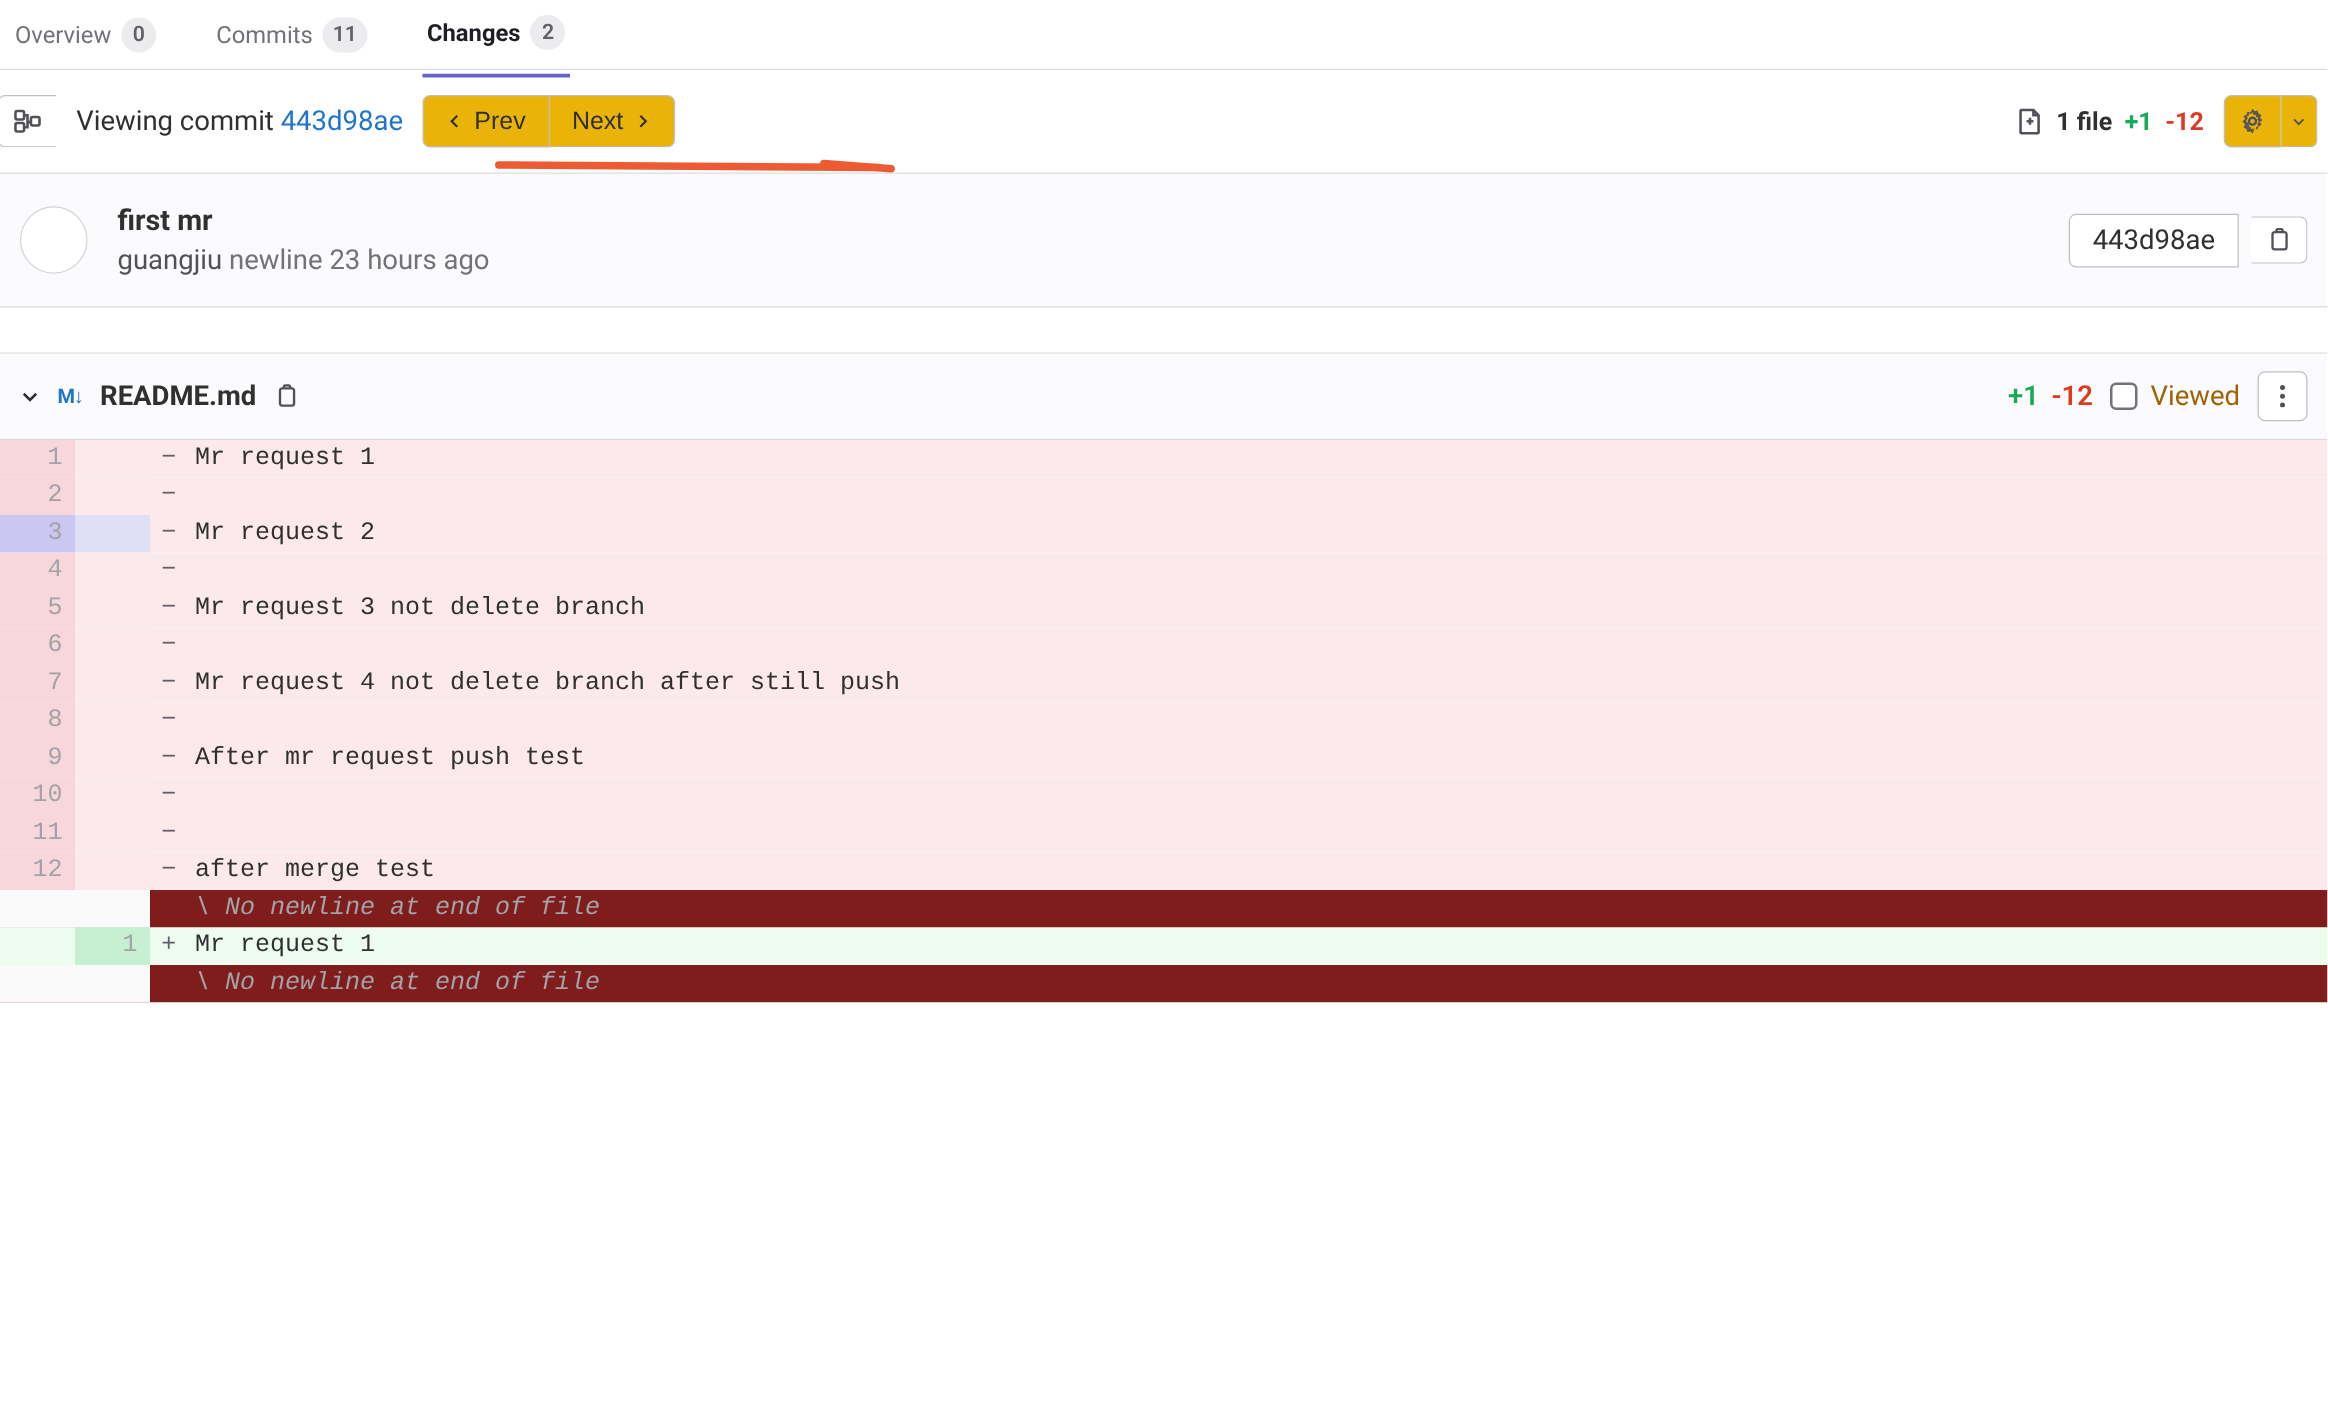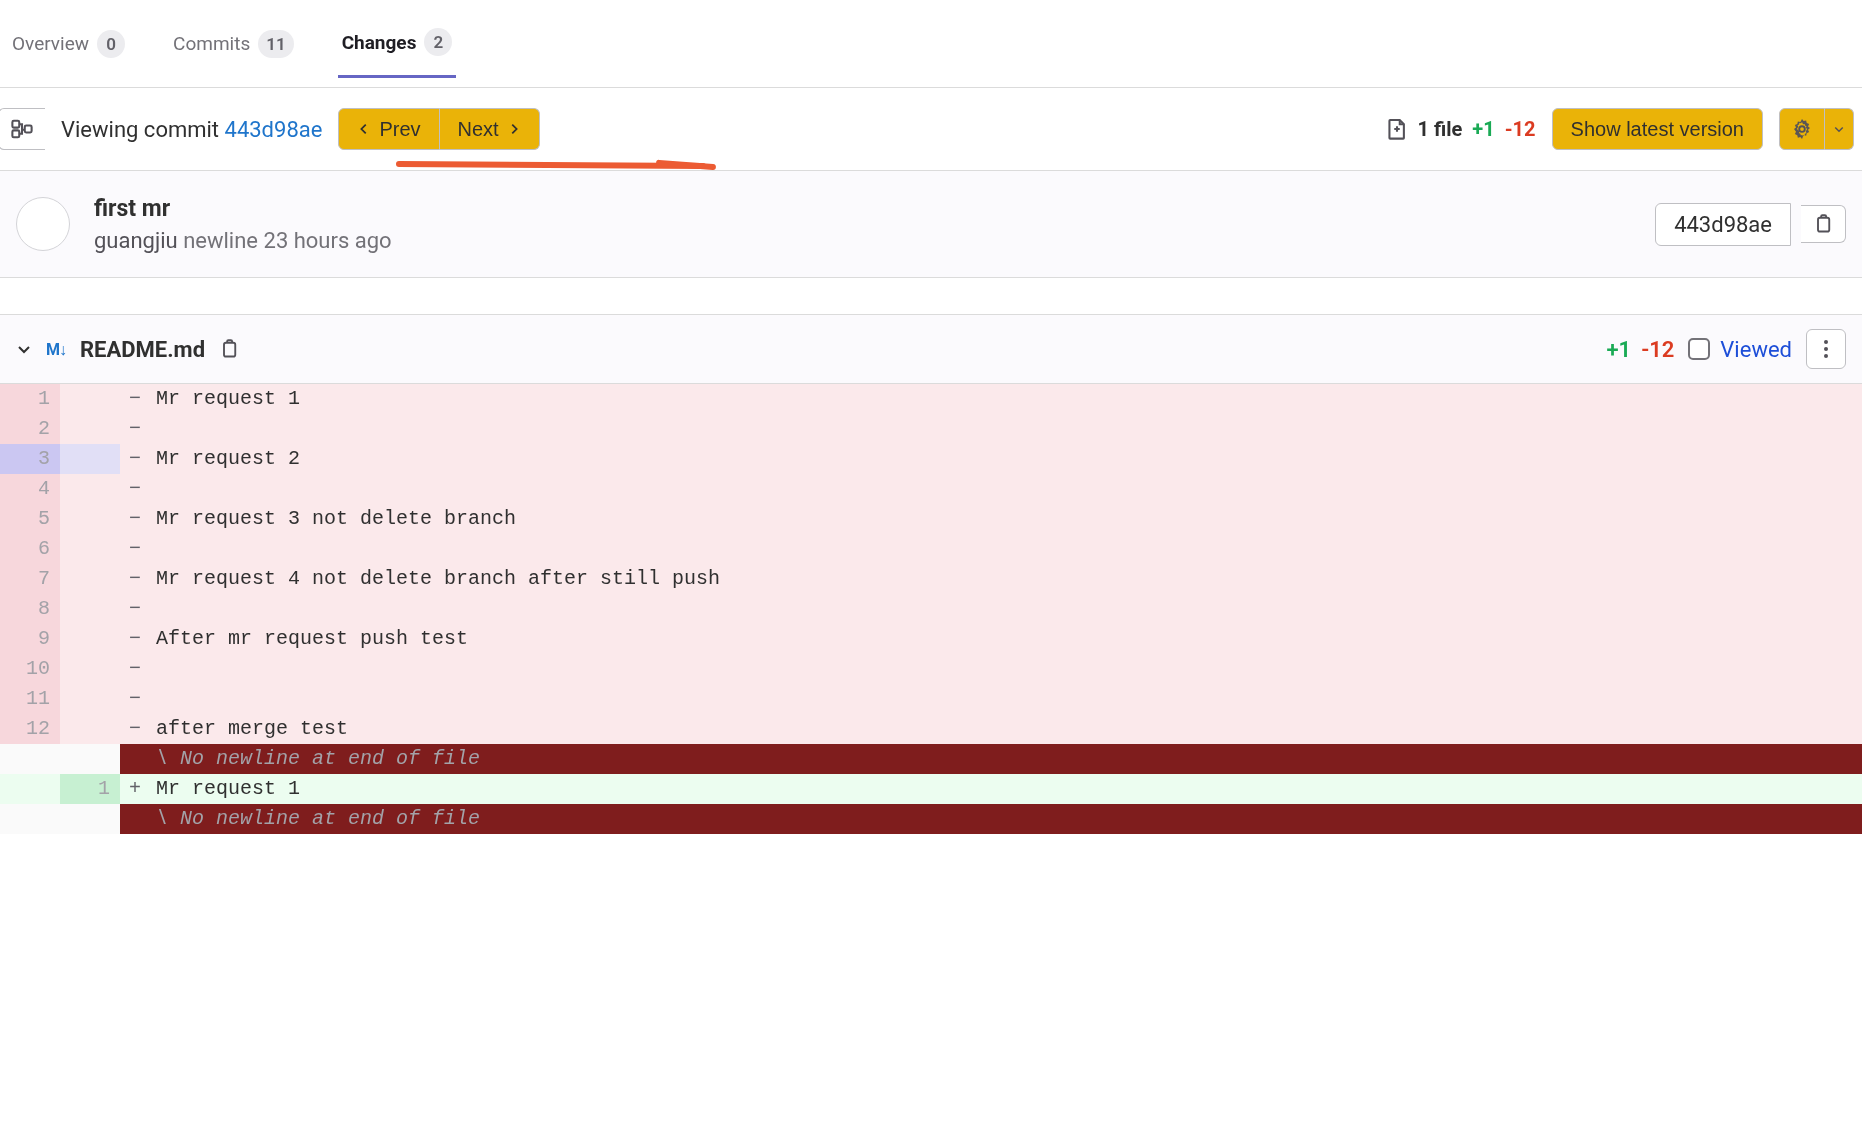--- a/index.html
+++ b/index.html
@@ -1,20 +1,20 @@
 <!DOCTYPE html>
 <html><head>
 <meta charset="utf-8">
 <style>
   * { box-sizing: border-box; margin: 0; padding: 0; }
   html, body { width: 1862px; font-family: -apple-system, BlinkMacSystemFont, "Segoe UI", Roboto, Helvetica, Arial, sans-serif; color: #303030; background: #fff; }
   body { font-size: 19px; }
 
   
-  .tabs { display: flex; align-items: center; gap: 40px; padding: 0 0 0 8px; border-bottom: 1px solid #dbdbdb; height: 88px; }
+  .tabs { display: flex; align-items: center; gap: 40px; padding: 0 0 0 8px; border-bottom: 1px solid #dbdbdb; height: 56px; }
   .tab { display: flex; align-items: center; gap: 8px; padding: 0 4px; height: 68px; color: #737278; cursor: pointer; }
   .tab.active { color: #1f1e24; font-weight: 700; border-bottom: 3px solid #6666c4; }
   .badge { display: inline-flex; align-items: center; justify-content: center; min-width: 28px; height: 28px; padding: 0 8px; border-radius: 14px; background: #ececef; color: #626168; font-size: 17px; font-weight: 600; }
 
   
   .actionbar { display: flex; align-items: center; gap: 16px; padding: 20px 8px 20px 0; border-bottom: 1px solid #dbdbdb; position: relative; }
   .icon-btn { display: inline-flex; align-items: center; justify-content: center; border: 1px solid #bfbfc3; border-radius: 6px; background: #fff; height: 42px; padding: 0 12px; color: #535158; cursor: pointer; }
   .icon-btn.compare { border-radius: 6px 0 0 6px; border-right: none; margin-left: -2px; }
   .viewing { font-size: 22px; color: #303030; }
   .viewing .sha { color: #1f75cb; }
@@ -47,21 +47,21 @@
   
   .file-wrap { margin-top: 36px; border-top:1px solid #dbdbdb; }
   .file-bar { display:flex; align-items:center; gap:14px; padding: 14px 16px; border-bottom:1px solid #dbdbdb; background:#fbfafd; }
   .chev { color:#535158; cursor:pointer; }
   .md-icon { color:#1f75cb; font-weight:700; font-size:16px; letter-spacing:-1px; }
   .file-name { font-size:22px; font-weight:700; color:#303030; }
   .file-bar .spacer { flex:1; }
   .mini-stats { display:inline-flex; gap:10px; font-size:22px; }
   .mini-stats .plus { color:#1aaa55; font-weight:600; }
   .mini-stats .minus { color:#db3b21; font-weight:600; }
-  .viewed { display:inline-flex; align-items:center; gap:10px; font-size:22px; color:#1d4ed8; }
+  .viewed { display:inline-flex; align-items:center; gap:10px; font-size:22px; color:#a16207; }
   .checkbox { width:22px; height:22px; border:2px solid #737278; border-radius:5px; background:#fff; cursor:pointer; }
   .kebab-btn { border:1px solid #bfbfc3; border-radius:6px; background:#fff; width:40px; height:40px; display:flex; align-items:center; justify-content:center; cursor:pointer; color:#535158; }
 
   
   .diff { font-family: "SFMono-Regular", Consolas, "Liberation Mono", Menlo, monospace; font-size:20px; line-height:1.5; }
   .row { display:flex; min-height:30px; }
   .gut { width:60px; min-width:60px; text-align:right; padding:0 10px; color:#a3a2a8; user-select:none; border-right:0; }
   .sign { width:30px; min-width:30px; text-align:center; color:#626168; }
   .code { flex:1; padding-left:6px; white-space:pre; color:#303030; }
   .row.del { background:#fbe9eb; }
@@ -132,23 +132,20 @@
     <svg width="22" height="22" viewBox="0 0 16 16" fill="none" stroke="#535158" stroke-width="1.5">
       <path d="M3 1.5 h7 l3 3 v10 a.5.5 0 0 1-.5.5 h-9.5 a.5.5 0 0 1-.5-.5 v-12.5 a.5.5 0 0 1 .5-.5z"></path>
       <path d="M10 1.5 v3 h3"></path>
         <path d="M6 8 h4 M8 6 v4" stroke-width="1.5"></path>
     </svg>
     <strong>1 file</strong>
     <span class="plus">+1</span>
     <span class="minus">-12</span>
   </div>
 
-  <button class="btn btn-latest">
-    <span>Show latest version</span>
-  </button>
 
   <div class="gear-group">
     <button class="btn">
       <svg width="20" height="20" viewBox="0 0 16 16" fill="#535158">
         <path d="M8 5a3 3 0 1 0 0 6 3 3 0 0 0 0-6zm0 1.5a1.5 1.5 0 1 1 0 3 1.5 1.5 0 0 1 0-3z"></path>
         <path d="M8 0l1.3 1.6 2-.5.5 2 1.9.9-.9 1.9 1.6 1.3-1.6 1.3.9 1.9-1.9.9-.5 2-2-.5L8 16l-1.3-1.6-2 .5-.5-2-1.9-.9.9-1.9L1.6 8 3.2 6.7l-.9-1.9 1.9-.9.5-2 2 .5L8 0zm0 2.3L7.2 3.3l-1.3-.3-.3 1.3-1.2.6.6 1.2L3.9 8l1.1 1 .6-1.2-.6 1.2 1.1.9-.6 1.2 1.2.6.3 1.3 1.3-.3L8 13.7l.8-1 1.3.3.3-1.3 1.2-.6-.6-1.2L12.1 8l-1.1-1 .6-1.2-1.2-.6-.3-1.3-1.3.3L8 2.3z" fill-rule="evenodd" opacity="0.95"></path>
       </svg>
     </button>
     <button class="btn drop">
       <svg width="12" height="12" viewBox="0 0 16 16" fill="none" stroke="#535158" stroke-width="2">

